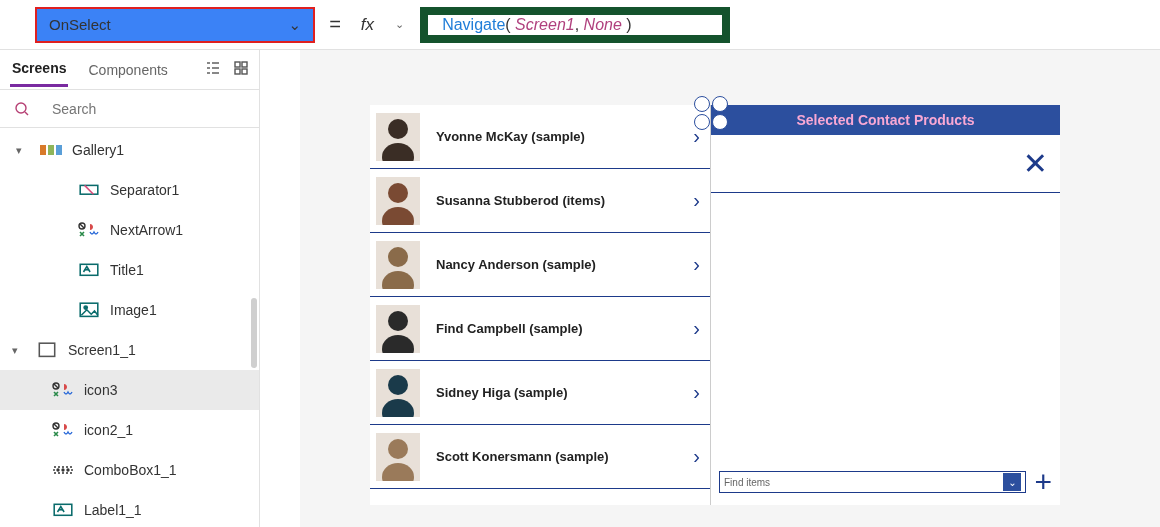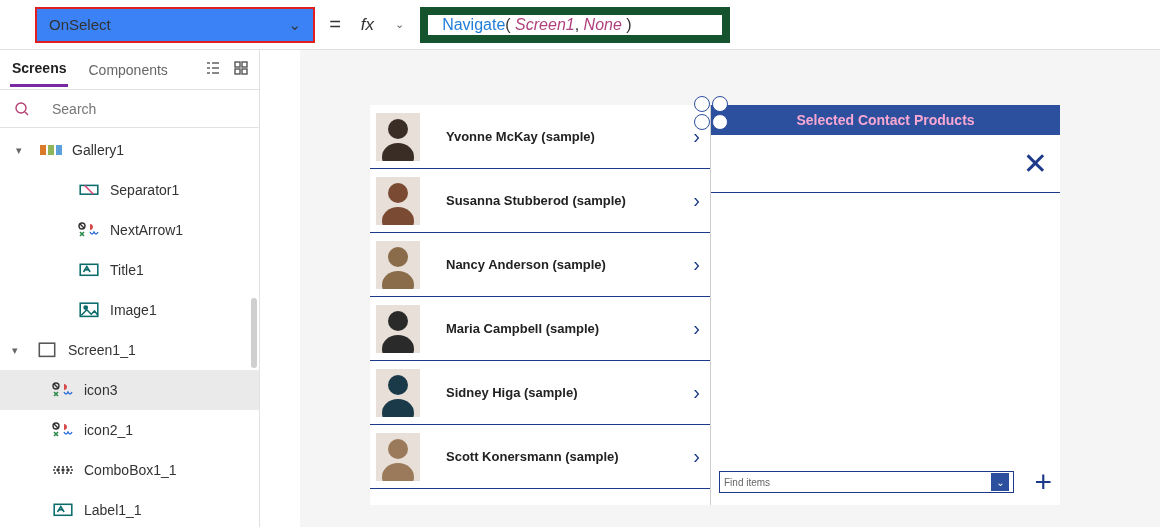--- a/index.html
+++ b/index.html
@@ -38,33 +38,33 @@
 .tree-row.l2 { padding-left: 78px; }
 .tree-row.selected { background: #eaeaea; }
 .tree-row .node-chev { width: 10px; display:inline-block; color:#666; font-size:11px; margin-left:-24px; margin-right:4px;}
 .tree-row .tree-icon { width: 22px; height: 18px; display: inline-flex; align-items: center; justify-content: center; }
 .tree-scroll-thumb { position: absolute; right: 2px; top: 170px; width: 6px; height: 70px; background: #cfcfcf; border-radius: 3px; }
 
 
 .canvas { position: absolute; top: 50px; left: 300px; right: 0; bottom: 0; background: #f5f5f5; }
 .stage { position: absolute; left: 70px; top: 55px; width: 690px; height: 400px; background: #fff; display: flex; }
 .gallery { width: 340px; border-right: 0; }
-.g-row { display: flex; align-items: center; height: 64px; border-bottom: 1px solid #1d3a8a; padding: 0 6px; gap: 26px; }
+.g-row { display: flex; align-items: center; height: 64px; border-bottom: 1px solid #1d3a8a; padding: 0 6px; gap: 16px; }
 .avatar { width: 44px; height: 48px; border-radius: 2px; }
 .g-name { flex: 1; font-size: 13px; font-weight: 600; color: #222; }
 .g-arrow { color: #1d3a8a; font-size: 20px; padding-right: 4px; }
 
 .right-pane { flex: 1; display: flex; flex-direction: column; border-left: 1px solid #ccc; }
 .rp-header { background: #2c4f9e; color: #f9a8d4; height: 30px; display: flex; align-items: center; justify-content: center; font-size: 14px; font-weight: 600; position: relative; }
 .handles { position: absolute; left: -18px; top: -10px; display:flex; flex-wrap:wrap; width:40px;}
 .handle { width: 16px; height:16px; background:#fff; border:1px solid #2c4f9e; border-radius:50%; margin:1px;}
 .rp-close-row { height: 58px; border-bottom: 1px solid #1d3a8a; display:flex; align-items:center; justify-content:flex-end; padding-right:12px;}
 .rp-close { color:#1d3a8a; font-size:30px; font-weight:300; cursor:pointer;}
 .rp-body { flex:1; }
-.rp-footer { height: 46px; display:flex; align-items:center; padding: 0 8px; gap:20px;}
+.rp-footer { height: 46px; display:flex; align-items:center; padding: 0 8px; gap:8px;}
 .combo { flex:1; height:22px; border:1px solid #1d3a8a; display:flex; align-items:center; justify-content:space-between; padding:0 4px; font-size:10px; color:#666;}
 .combo-btn { width:18px; height:18px; background:#2c4f9e; color:#fff; display:flex; align-items:center; justify-content:center; font-size:10px;}
 .rp-add { color:#1d3a8a; font-size:30px; font-weight:300; cursor:pointer;}
 
 
 .avatar svg { width:100%; height:100%; }
 </style>
 </head>
 <body>
 
@@ -241,39 +241,39 @@
             </svg></div>
           <div class="g-name">Yvonne McKay (sample)</div>
           <div class="g-arrow">›</div>
         </div>
         <div class="g-row">
           <div class="avatar"><svg viewBox="0 0 44 48">
               <rect width="44" height="48" fill="#e8e0d8"></rect>
               <circle cx="22" cy="16" r="10" fill="#7a4a33"></circle>
               <ellipse cx="22" cy="44" rx="16" ry="14" fill="#7a4a33"></ellipse>
             </svg></div>
-          <div class="g-name">Susanna Stubberod (sample)</div>
+          <div class="g-name">Susanna Stubberod (items)</div>
           <div class="g-arrow">›</div>
         </div>
         <div class="g-row">
           <div class="avatar"><svg viewBox="0 0 44 48">
               <rect width="44" height="48" fill="#e8e0d8"></rect>
               <circle cx="22" cy="16" r="10" fill="#8a6b4a"></circle>
               <ellipse cx="22" cy="44" rx="16" ry="14" fill="#8a6b4a"></ellipse>
             </svg></div>
           <div class="g-name">Nancy Anderson (sample)</div>
           <div class="g-arrow">›</div>
         </div>
         <div class="g-row">
           <div class="avatar"><svg viewBox="0 0 44 48">
               <rect width="44" height="48" fill="#e8e0d8"></rect>
               <circle cx="22" cy="16" r="10" fill="#2a2a2a"></circle>
               <ellipse cx="22" cy="44" rx="16" ry="14" fill="#2a2a2a"></ellipse>
             </svg></div>
-          <div class="g-name">Maria Campbell (sample)</div>
+          <div class="g-name">Find Campbell (sample)</div>
           <div class="g-arrow">›</div>
         </div>
         <div class="g-row">
           <div class="avatar"><svg viewBox="0 0 44 48">
               <rect width="44" height="48" fill="#e8e0d8"></rect>
               <circle cx="22" cy="16" r="10" fill="#1a3a4a"></circle>
               <ellipse cx="22" cy="44" rx="16" ry="14" fill="#1a3a4a"></ellipse>
             </svg></div>
           <div class="g-name">Sidney Higa (sample)</div>
           <div class="g-arrow">›</div>

